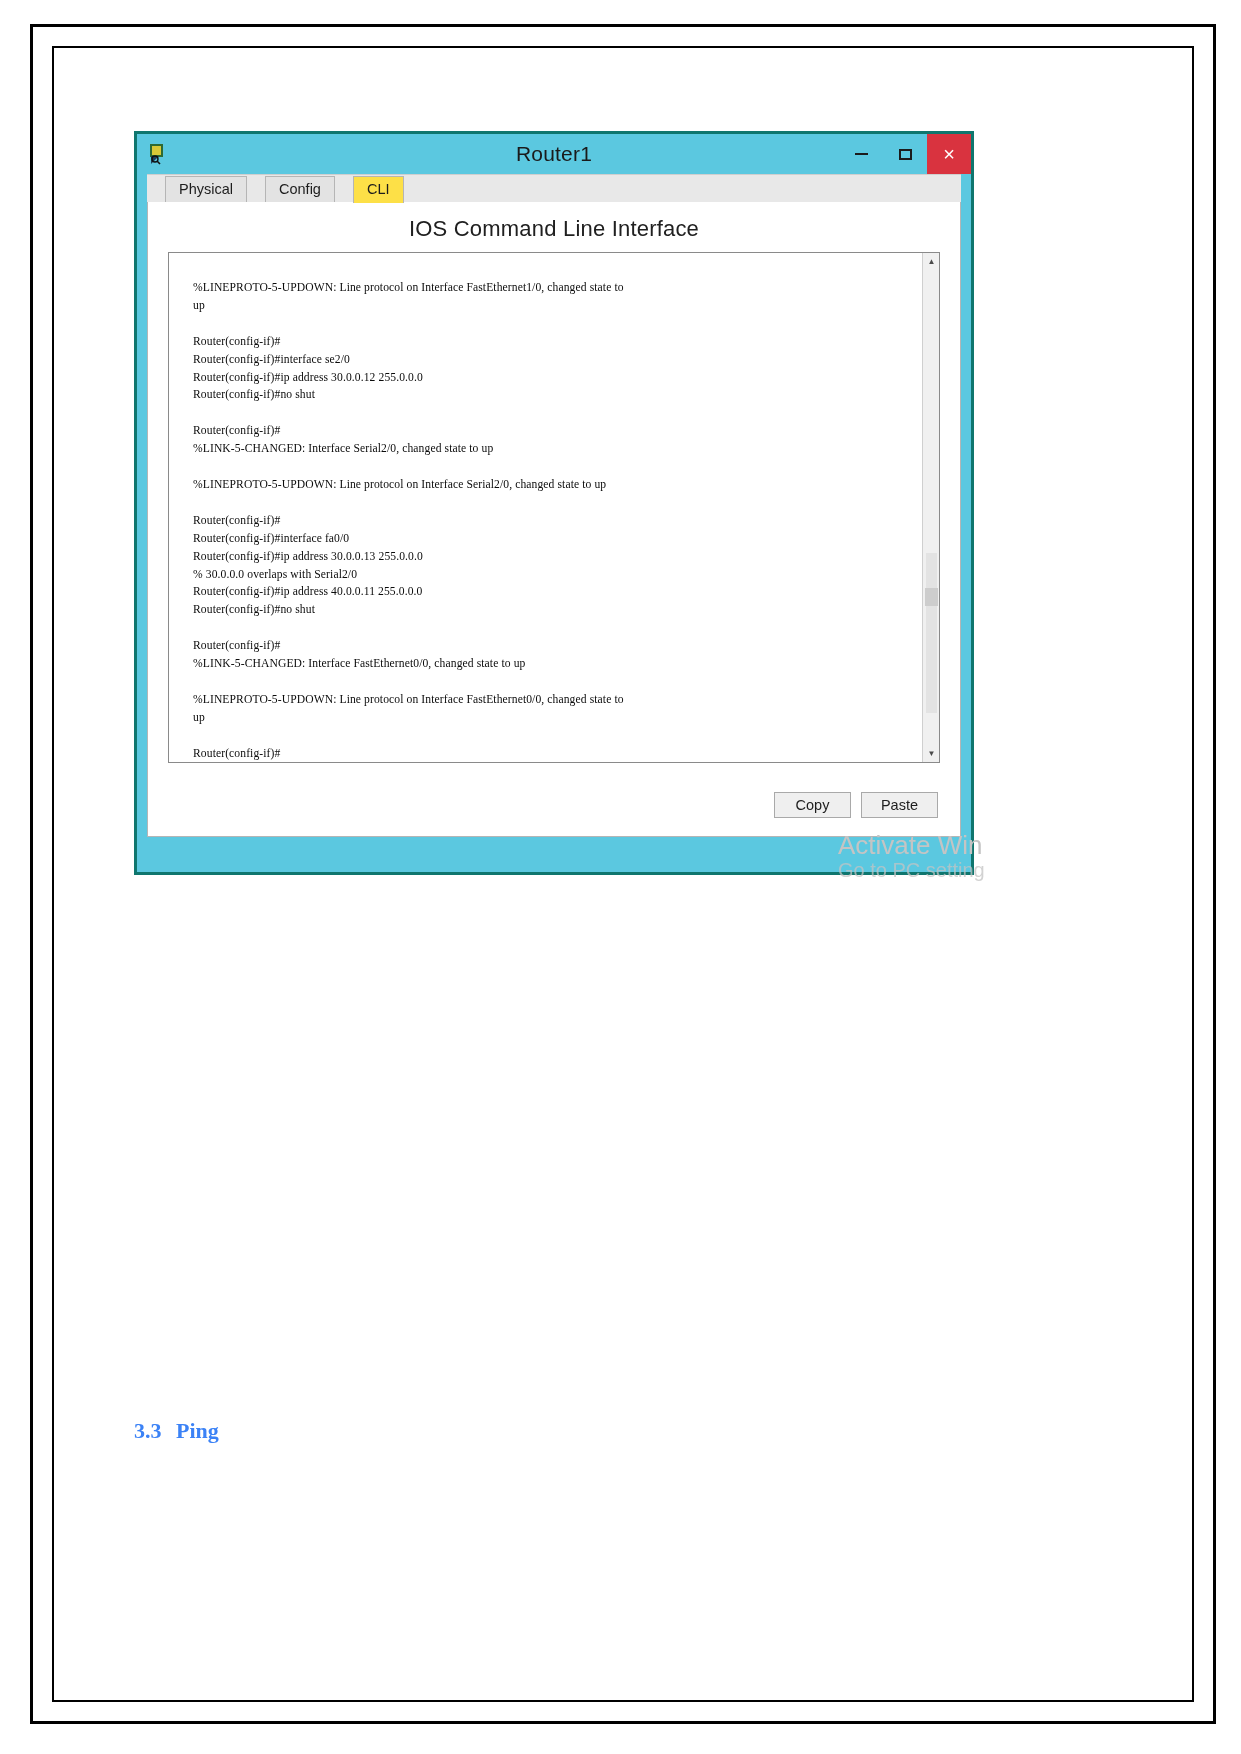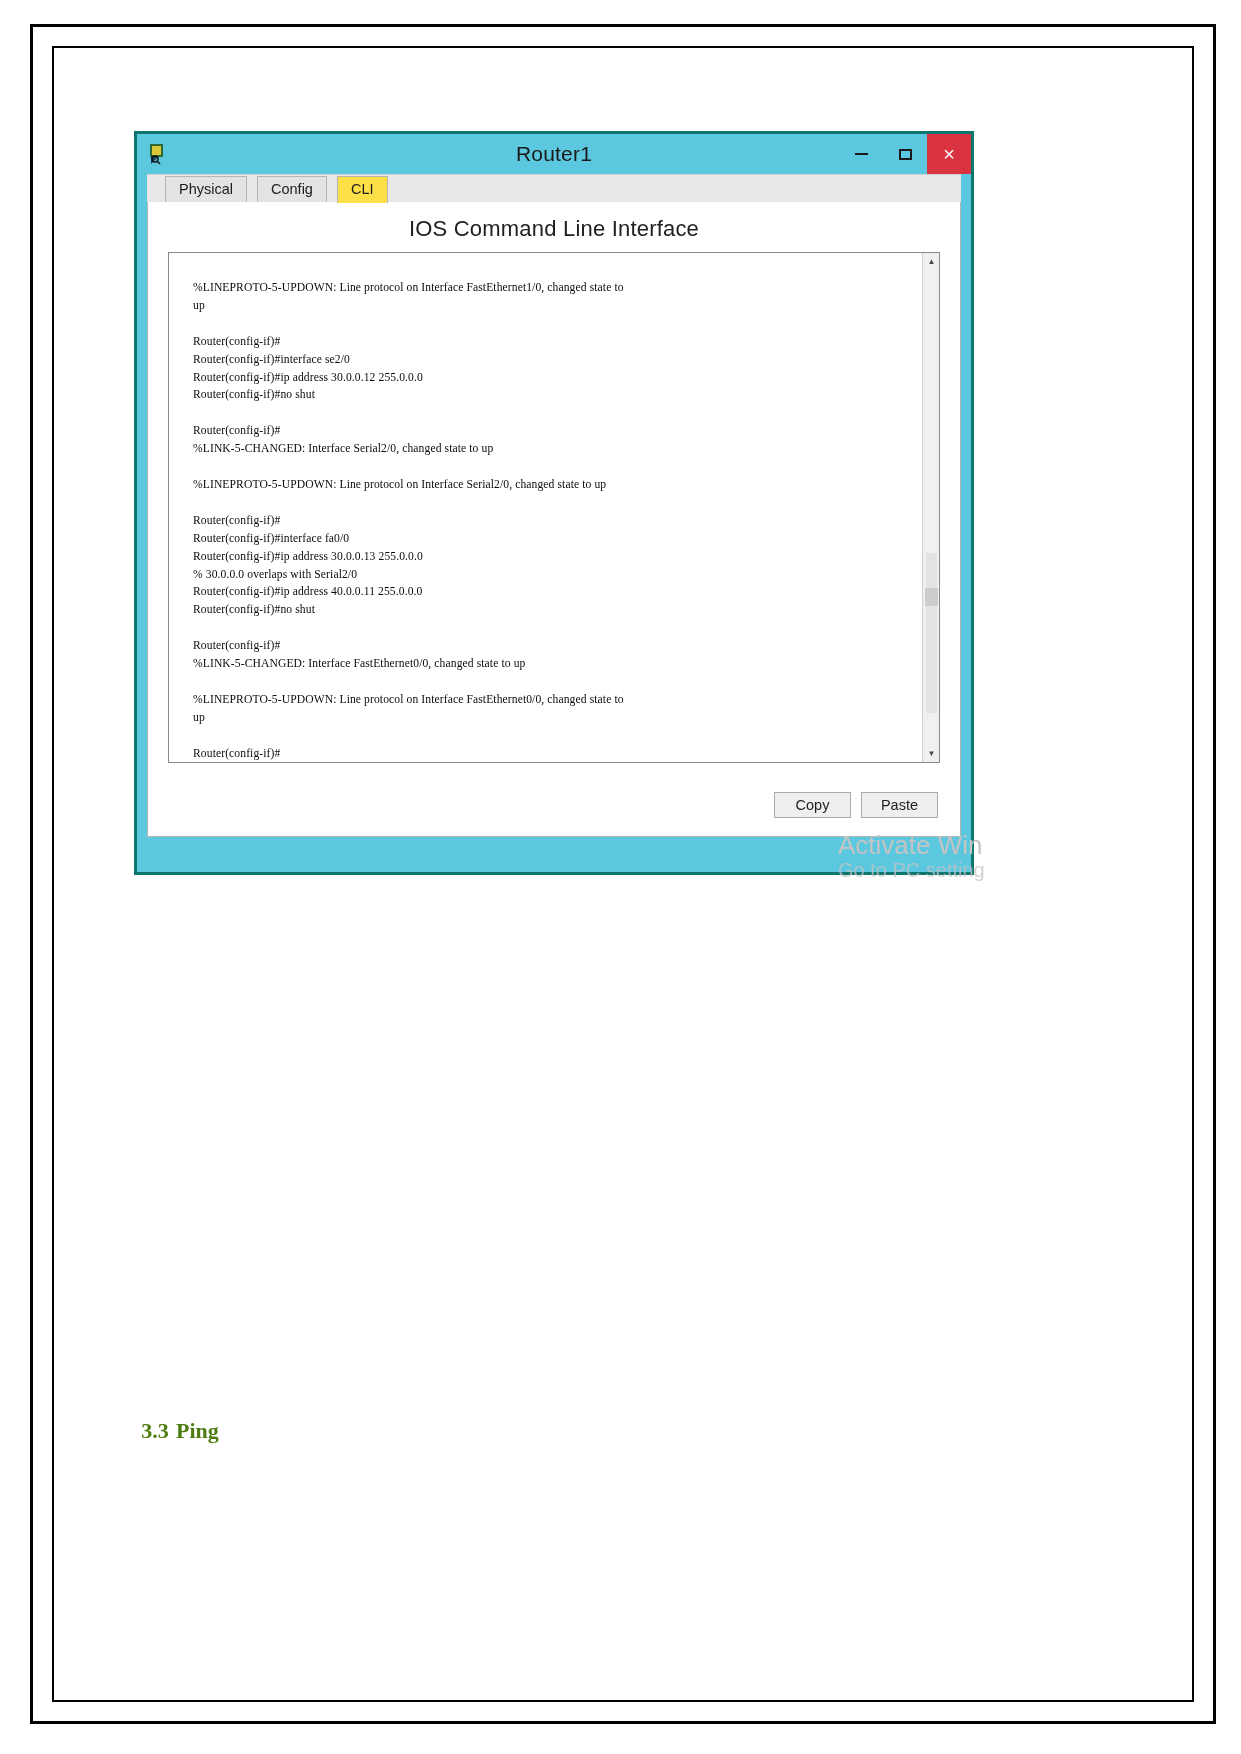--- a/index.html
+++ b/index.html
@@ -100,21 +100,21 @@
     margin: 0 10px;
   }
   .pt-tab {
     font-family: "Liberation Sans", sans-serif;
     font-size: 14.5px;
     color: #1d1d1d;
     padding: 4px 13px 5px 13px;
     background: #e3e3e3;
     border: 1px solid #b5b5b5;
     border-bottom: none;
-    margin-right: 10px;
+    margin-right: 18px;
     line-height: 16px;
   }
   .pt-tab.active {
     background: #fde047;
     border-color: #b5b5b5;
     position: relative;
     z-index: 3;
     padding-bottom: 6px;
     margin-bottom: -1px;
   }
@@ -219,22 +219,21 @@
   .wm1 { font-size: 26px; line-height: 30px; white-space: nowrap; margin-top: 48px; }
   .wm2 { font-size: 20px; line-height: 20px; white-space: nowrap; opacity: 0.75; }
 
   
   .doc-heading {
     position: absolute;
     left: 134px; top: 1418px;
     font-family: "Liberation Serif", serif;
     font-weight: bold;
     font-size: 22px;
-    color: #4d7c0f;
-    text-align: center;
+    color: #3b82f6;
   }
   .doc-heading .num { display: inline-block; width: 42px; }
   .doc-para {
     position: absolute;
     left: 134px; top: 1462px;
     font-family: "Liberation Serif", serif;
     font-size: 19.5px;
     color: #000000;
   }
   .doc-pagenum {

